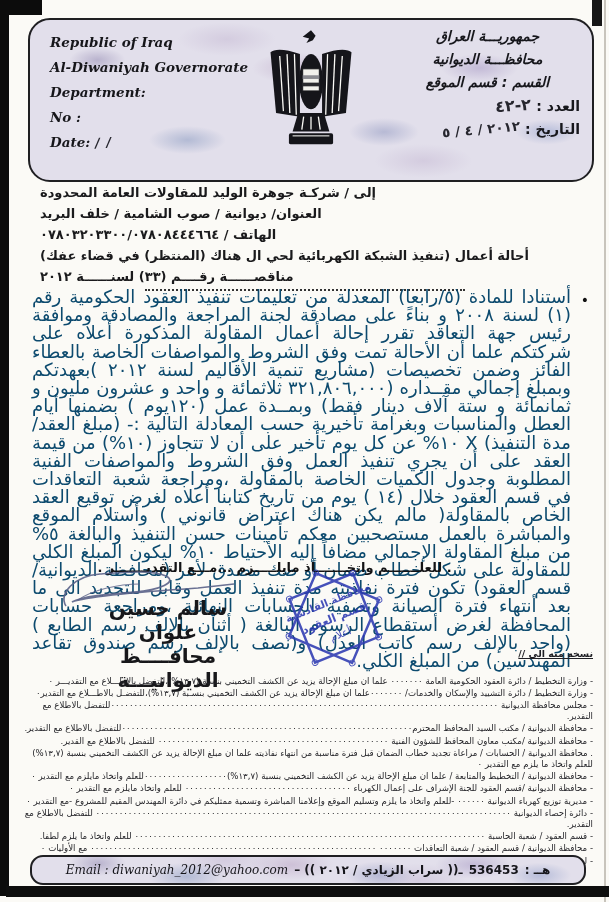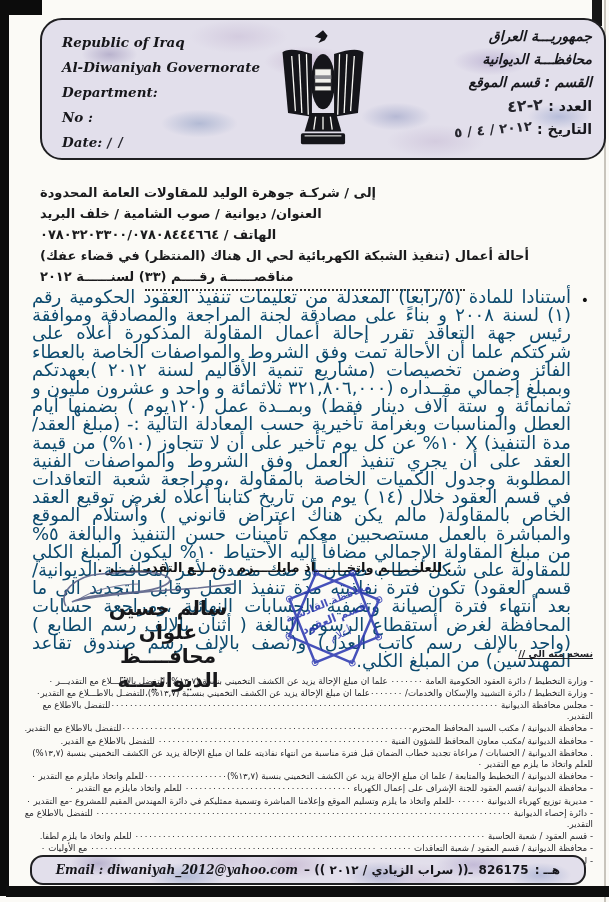--- a/index.html
+++ b/index.html
@@ -24,29 +24,29 @@
       radial-gradient(60px 22px at 47% 30%, rgba(180,155,190,.45) 0%, rgba(180,155,190,0) 70%),
       radial-gradient(50px 20px at 63% 70%, rgba(140,148,190,.50) 0%, rgba(140,148,190,0) 70%),
       radial-gradient(55px 20px at 80% 30%, rgba(165,150,195,.50) 0%, rgba(165,150,195,0) 70%),
       radial-gradient(45px 18px at 92% 70%, rgba(140,155,200,.50) 0%, rgba(140,155,200,0) 70%),
       radial-gradient(70px 24px at 35% 12%, rgba(190,175,205,.40) 0%, rgba(190,175,205,0) 70%),
       radial-gradient(70px 24px at 70% 88%, rgba(190,175,205,.40) 0%, rgba(190,175,205,0) 70%);
   }
 
   
   .hdr{
-    position:absolute;left:40px;top:18px;width:566px;height:142px;
+    position:absolute;left:28px;top:18px;width:566px;height:164px;
     border:2.5px solid #1f1f22;border-radius:22px;box-sizing:border-box;
   }
   .hdr-en{position:absolute;left:20px;top:10px;width:220px;
     font-family:"DejaVu Serif",serif;font-style:italic;font-weight:bold;
     font-size:13.5px;line-height:25px;color:#16161a;}
   .hdr-ar{position:absolute;right:12px;top:5px;width:185px;text-align:right;direction:rtl;
     font-weight:bold;font-size:14px;line-height:23px;color:#17171c;}
-  .hdr-ar .cal{font-style:italic;}
+  .hdr-ar .cal{font-style:italic;text-align:center;}
   .hand{font-size:16px;font-weight:bold;color:#26262e;display:inline-block;transform:rotate(-4deg);letter-spacing:1px;}
   .hand2{font-size:13.5px;font-weight:bold;color:#26262e;display:inline-block;transform:rotate(-5deg);direction:ltr;unicode-bidi:isolate;}
   .emblem{position:absolute;left:50%;top:8px;transform:translateX(-50%);}
 
   
   .addr{position:absolute;left:40px;right:40px;top:182px;text-align:left;direction:rtl;
     font-size:13px;font-weight:600;line-height:21px;color:#1a1a1c;}
   .addr .subject{font-weight:bold;}
   .dotline{width:320px;margin:2px auto 0 auto;border-top:2px dotted #333;height:0;}
 
@@ -69,21 +69,21 @@
   .cc-head{font-weight:bold;text-decoration:underline;font-size:9.5px;margin-bottom:16px;}
   .cc-item{margin-bottom:0.5px;}
 
   
   .ftr{
     position:absolute;left:30px;top:855px;width:556px;height:30px;
     border:2px solid #1f1f22;border-radius:13px;box-sizing:border-box;
     display:flex;align-items:center;justify-content:center;direction:rtl;
     font-size:12px;font-weight:bold;color:#15151a;gap:6px;
   }
-  .ftr .email{direction:ltr;unicode-bidi:isolate;font-family:"DejaVu Serif",serif;font-style:italic;font-weight:bold;}
+  .ftr .email{direction:ltr;unicode-bidi:isolate;font-family:"DejaVu Serif",serif;font-style:italic;font-weight:normal;}
   .num-ltr{direction:ltr;unicode-bidi:isolate;}
 </style>
 </head>
 <body>
 
 <div class="page">
 
   <div class="scan-left"></div>
   <div class="scan-topleft"></div>
   <div class="scan-topright"></div>
@@ -208,19 +208,19 @@
     <div class="cc-item">- محافظة الديوانية /قسم العقود للجنة الإشراف على إعمال الكهرباء ٠٠٠٠٠٠٠٠٠٠٠٠٠٠٠٠٠٠٠٠٠٠٠٠٠٠٠٠٠٠٠٠٠٠٠٠ للعلم واتخاذ مايلزم مع التقدير ٠</div>
     <div class="cc-item">- مديرية توزيع كهرباء الديوانية ٠٠٠٠٠٠ -للعلم واتخاذ ما يلزم وتسليم الموقع وإعلامنا المباشرة وتسمية ممثليكم في دائرة المهندس المقيم  للمشروع  -مع التقدير ٠</div>
     <div class="cc-item">- دائرة إحصاء الديوانية ٠٠٠٠٠٠٠٠٠٠٠٠٠٠٠٠٠٠٠٠٠٠٠٠٠٠٠٠٠٠٠٠٠٠٠٠٠٠٠٠٠٠٠٠٠٠٠٠٠٠٠٠٠٠٠٠٠٠٠٠٠٠٠٠٠٠٠٠٠٠٠٠٠٠٠٠٠٠٠٠٠٠٠٠٠٠٠٠٠٠ للتفضل بالاطلاع مع التقدير.</div>
     <div class="cc-item">- قسم العقود / شعبة الحاسبة ٠٠٠٠٠٠٠٠٠٠٠٠٠٠٠٠٠٠٠٠٠٠٠٠٠٠٠٠٠٠٠٠٠٠٠٠٠٠٠٠٠٠٠٠٠٠٠٠٠٠٠٠٠٠٠٠٠٠٠٠٠٠٠٠٠٠٠٠٠٠٠٠٠٠٠٠ للعلم واتخاذ ما يلزم لطفا.</div>
     <div class="cc-item">- محافظة الديوانية / قسم العقود / شعبة التعاقدات ٠٠٠٠٠٠٠ ٠٠٠٠٠٠٠٠٠٠٠٠٠٠٠٠٠٠٠٠٠٠٠٠٠٠٠٠٠٠٠٠٠٠٠٠٠٠٠٠٠٠٠٠٠٠٠٠٠٠٠٠٠٠٠٠٠٠٠٠٠٠  مع الأوليات ٠</div>
     <div class="cc-item">- لوحة الإعلانات في المحافظة / للنشر.</div>
   </div>
 
   <div class="ftr mottle">
     <span>هــ :</span>
-    <span class="num-ltr">826175</span>
+    <span class="num-ltr">536453</span>
     <span>ـ(( سراب الزيادي  / ٢٠١٢ )) –</span>
     <span class="email">Email : diwaniyah_2012@yahoo.com</span>
   </div>
 
   <div class="scan-bottom"></div>
 </div>
 
 </body></html>

